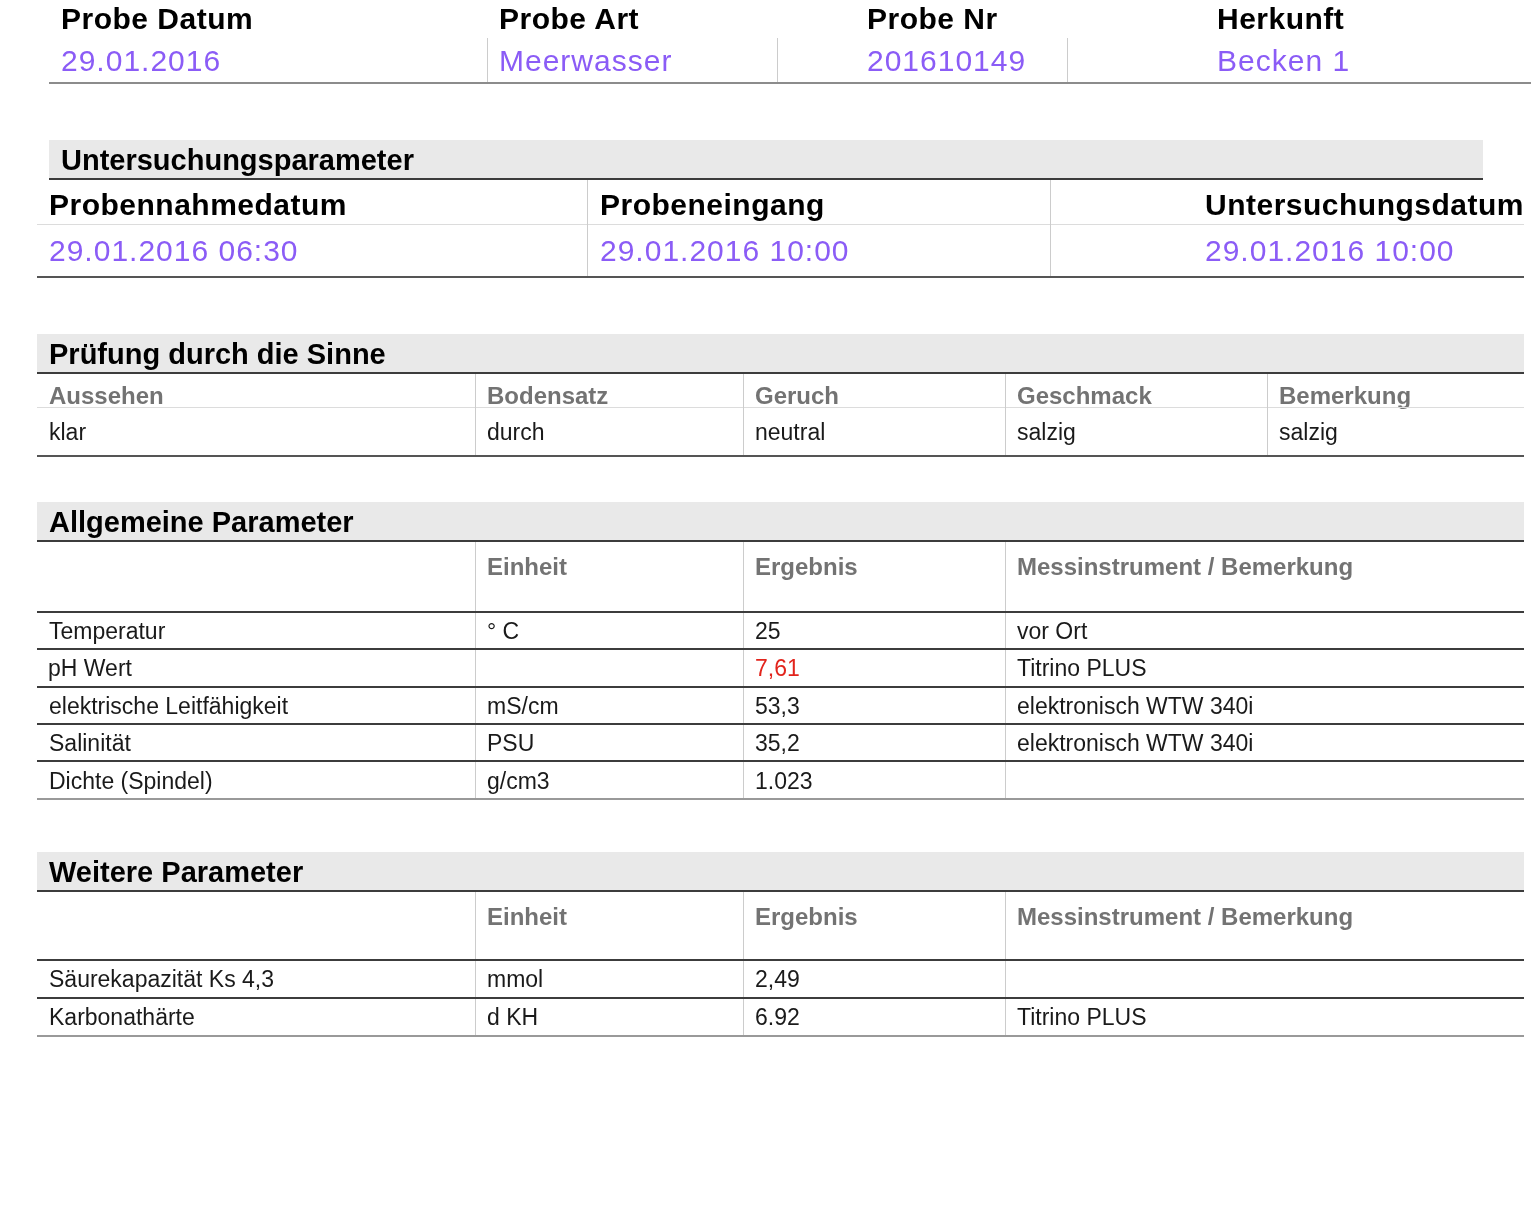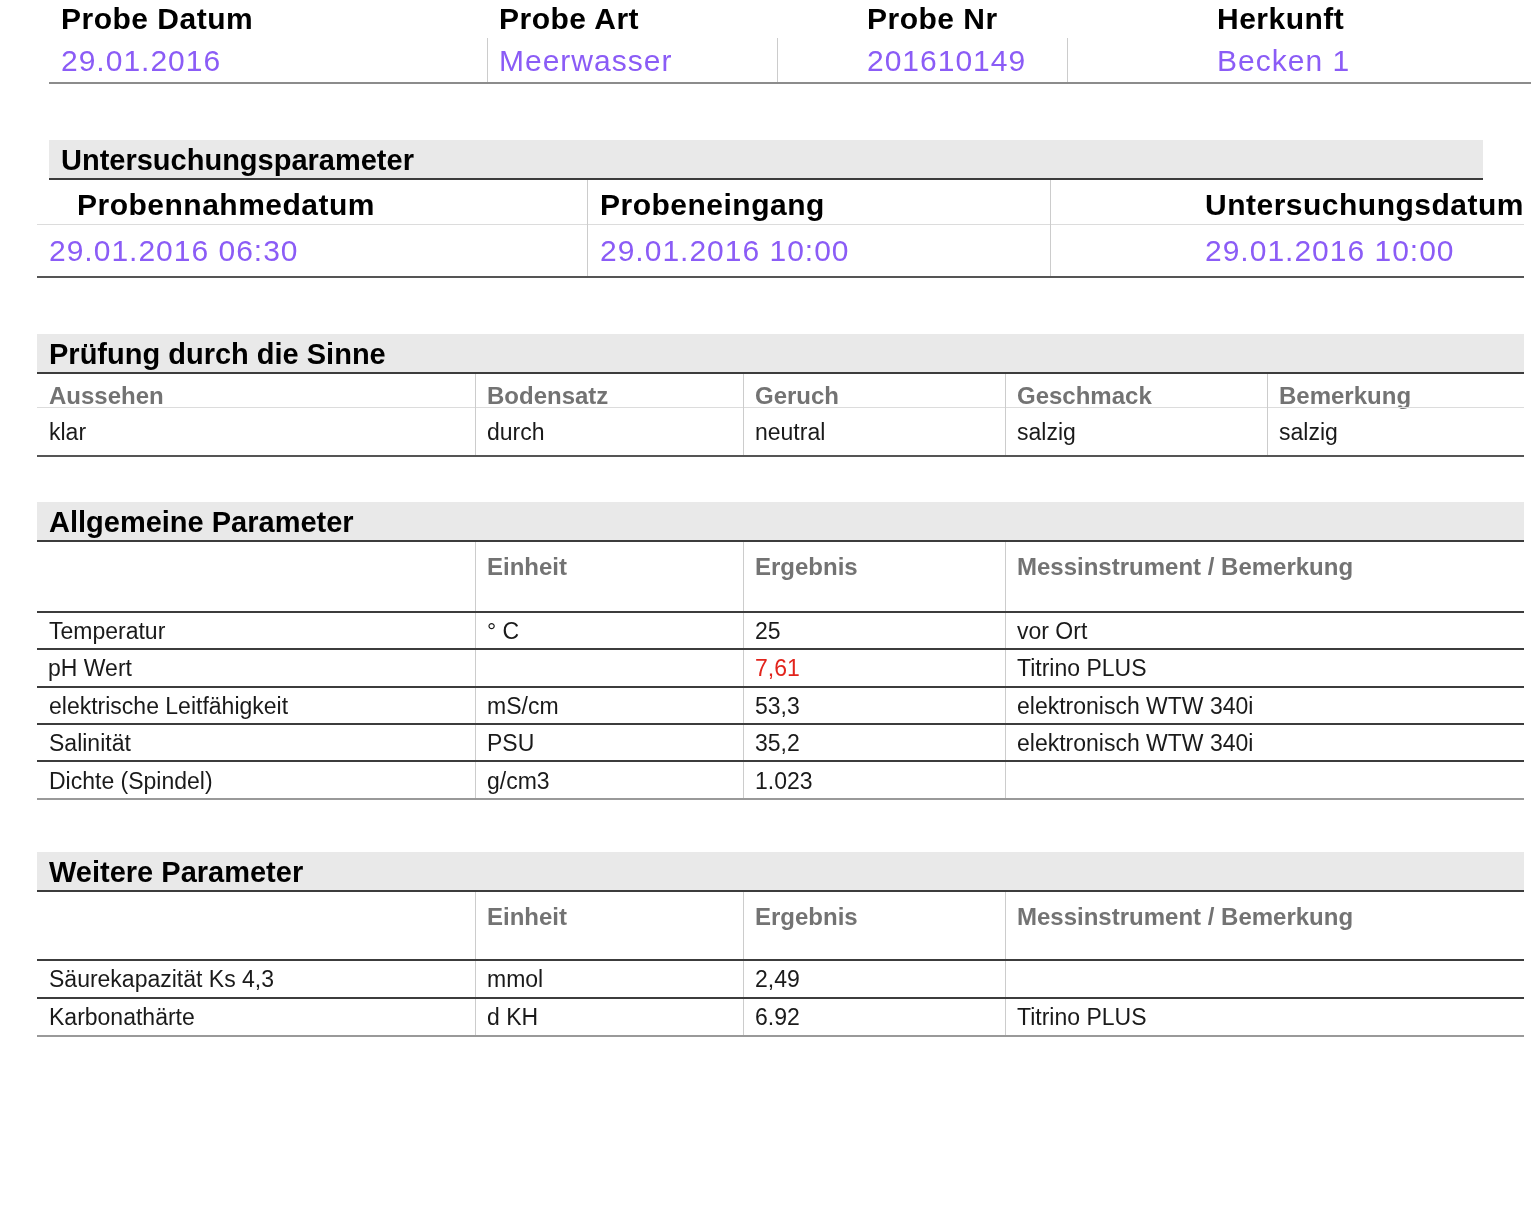--- a/index.html
+++ b/index.html
@@ -51,21 +51,21 @@
     <div class="abs vdiv" style="left:765px;top:38px;height:44px;"></div>
     <div class="abs vdiv" style="left:1055px;top:38px;height:44px;"></div>
     <div class="abs rule-gray" style="left:37px;top:82px;width:1487px;"></div>
   </div>
 
   <div class="abs" style="left:0;top:140px;width:1531px;height:140px;">
     <div class="abs bar" style="left:37px;top:0;width:1434px;margin-left:12px;">
       <div class="bar-title">Untersuchungsparameter</div>
     </div>
 
-    <span class="abs big-label" style="left:49px;top:48px;margin-left:28px;">Probennahmedatum</span>
+    <span class="abs big-label" style="left:49px;top:48px;">Probennahmedatum</span>
     <span class="abs big-label" style="left:1205px;top:48px;">Untersuchungsdatum</span>
     <span class="abs big-label" style="left:600px;top:48px;">Probeneingang</span>
 
     <div class="abs faint" style="left:37px;top:84px;width:1487px;"></div>
 
     <span class="abs big-val" style="left:49px;top:94px;">29.01.2016 06:30</span>
     <span class="abs big-val" style="left:600px;top:94px;">29.01.2016 10:00</span>
     <span class="abs big-val" style="left:1205px;top:94px;">29.01.2016 10:00</span>
 
     <div class="abs vdiv" style="left:587px;top:40px;height:96px;"></div>

